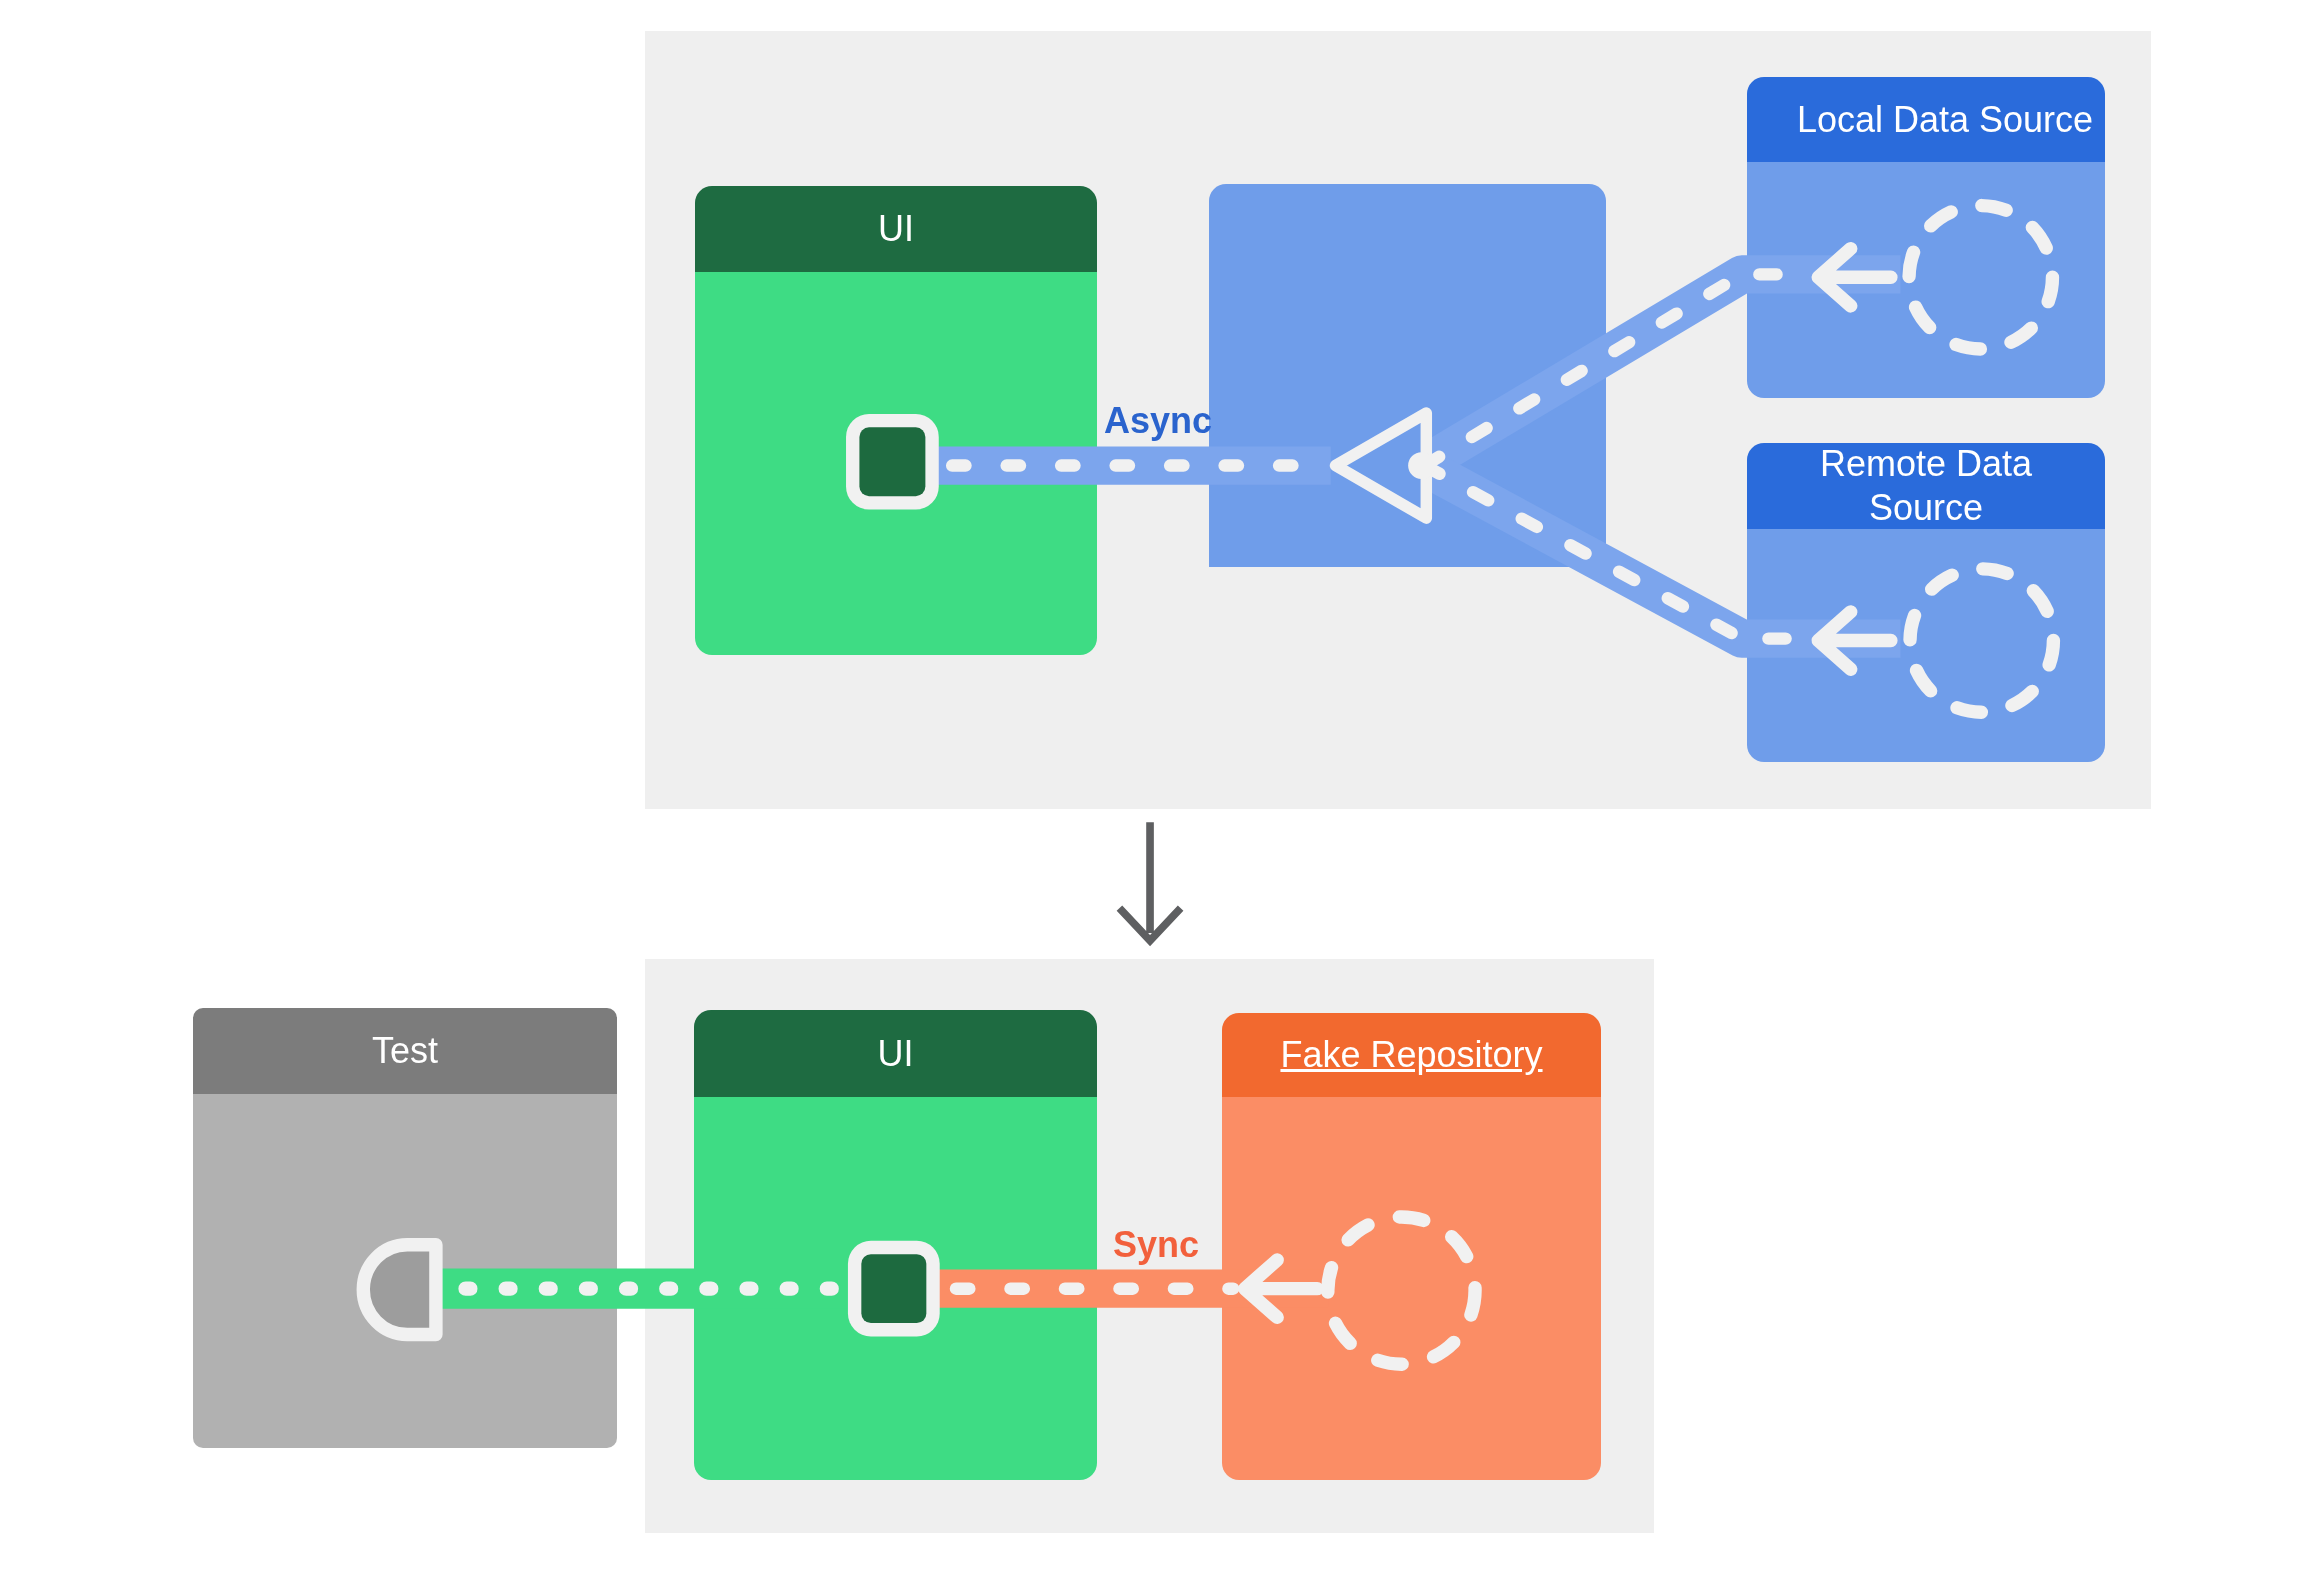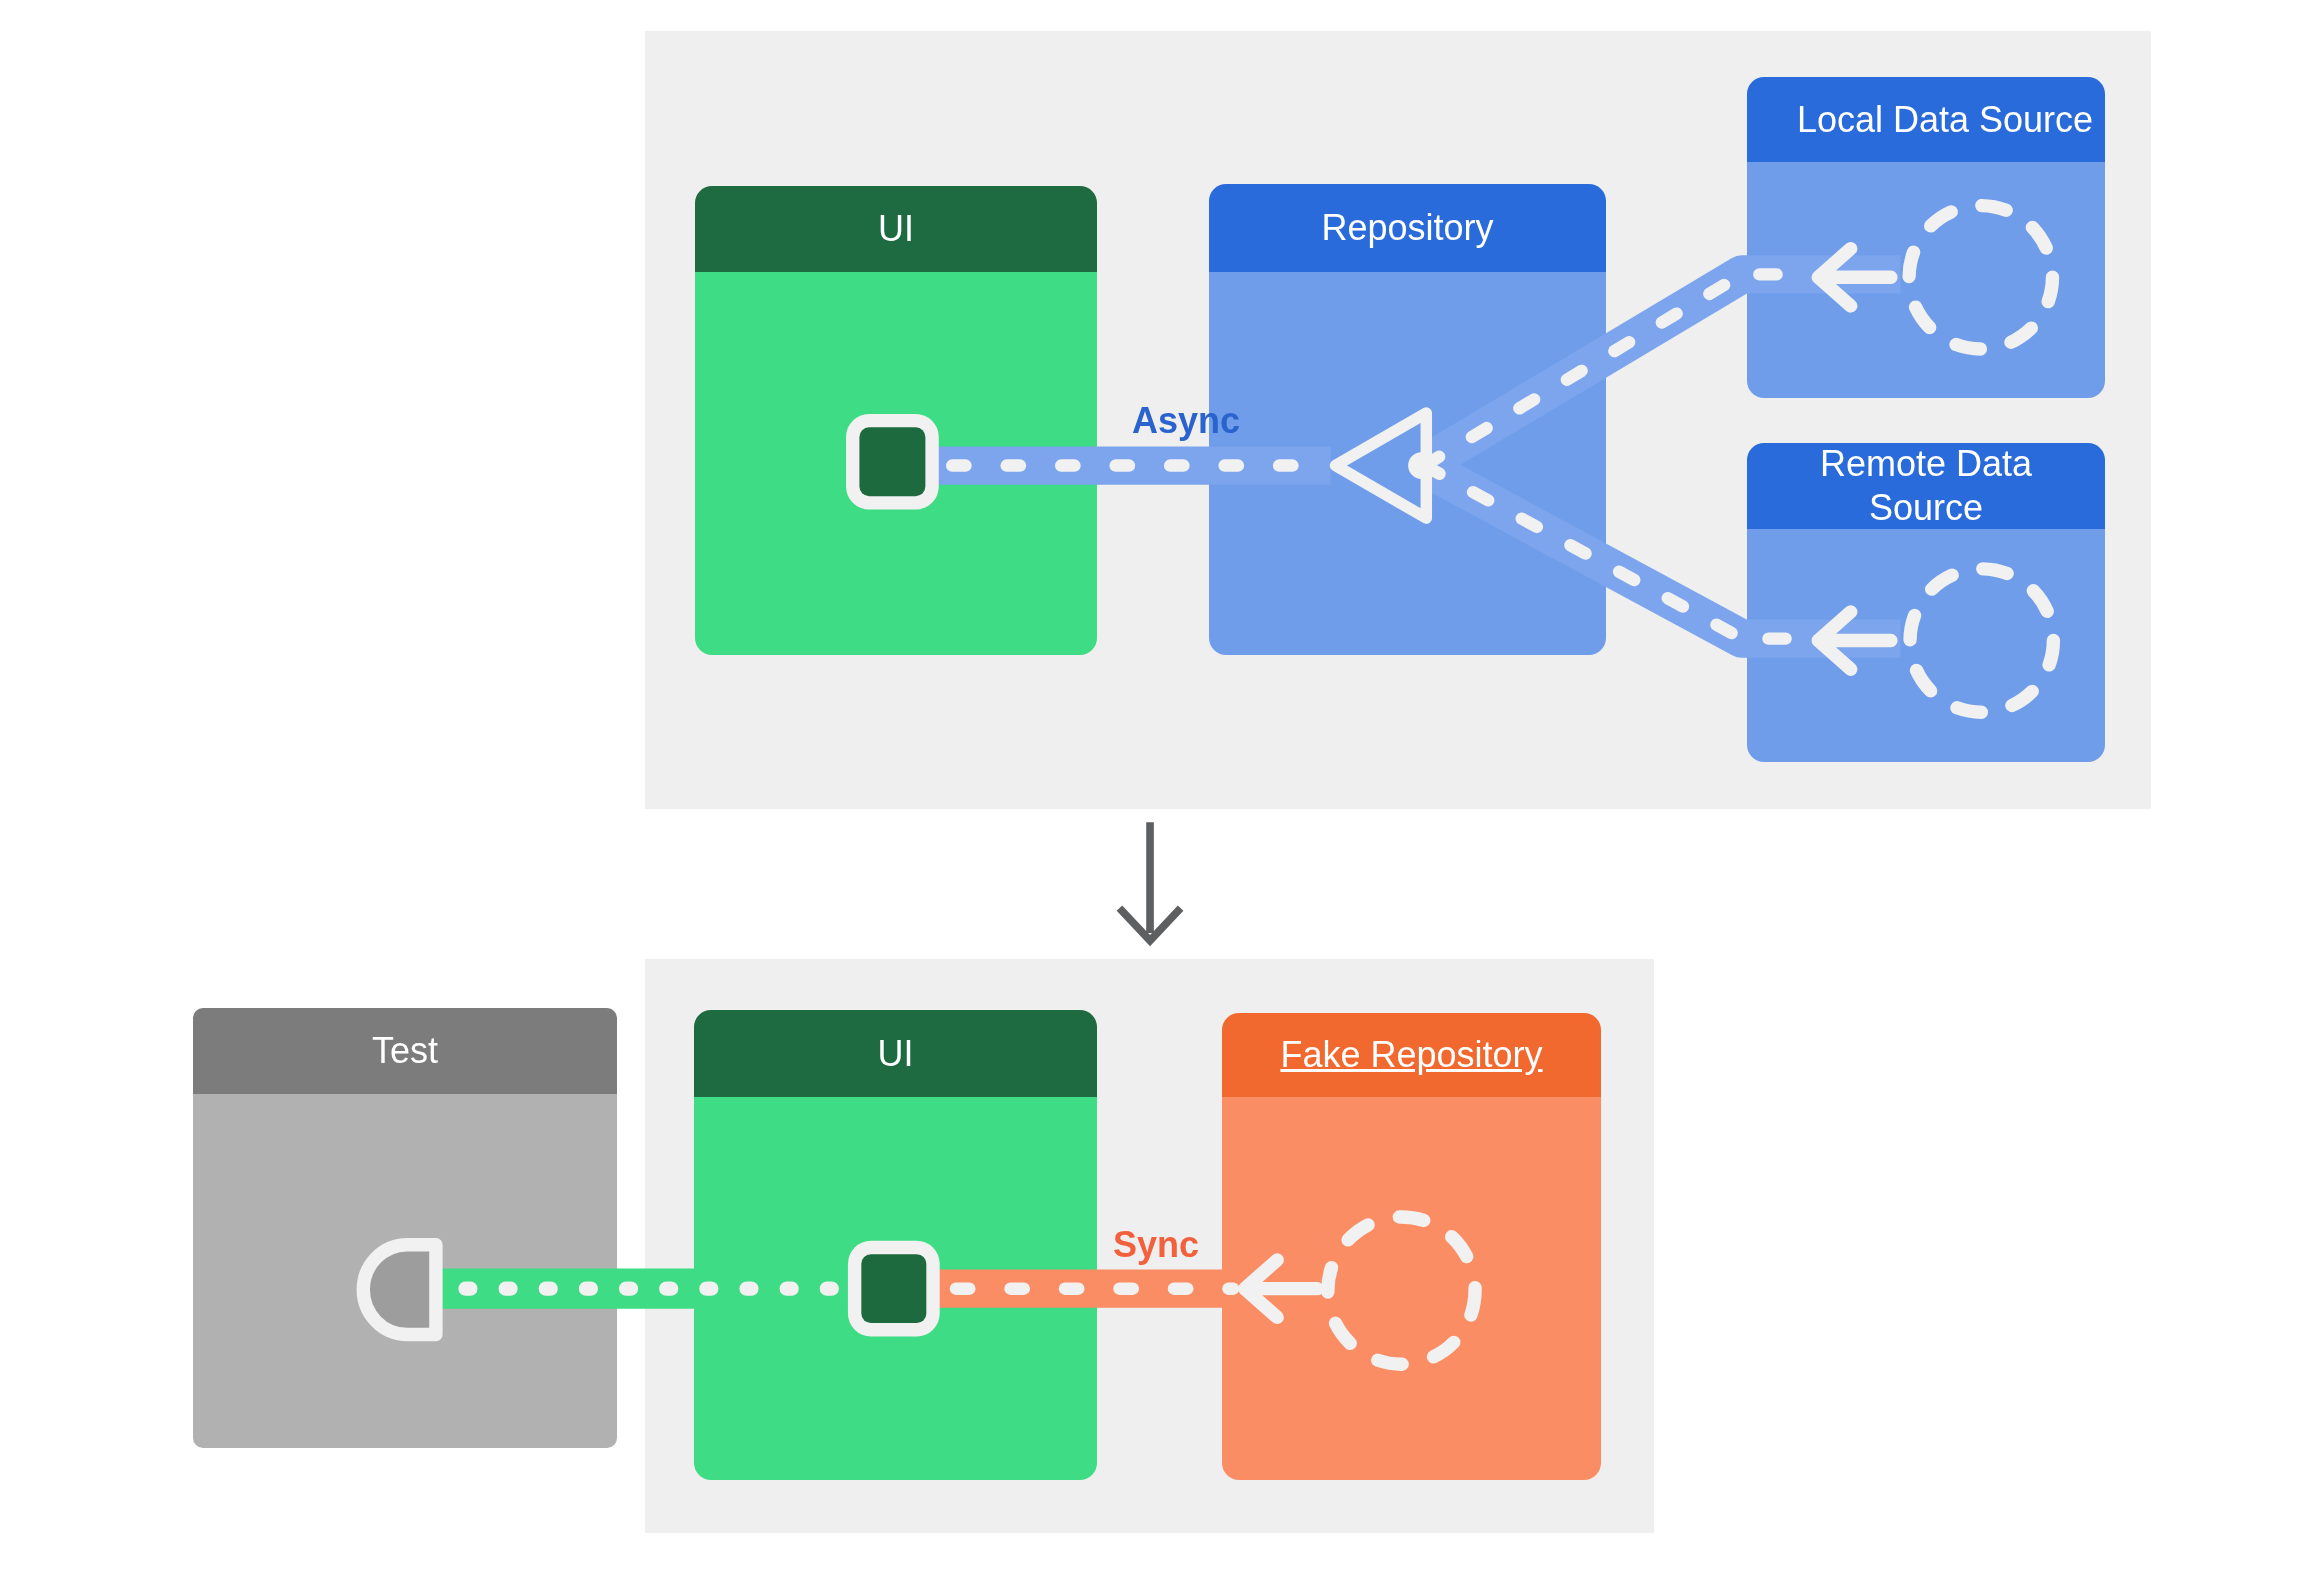--- a/index.html
+++ b/index.html
@@ -39,21 +39,21 @@
   .box.test .hdr{height:86px;background:var(--gray-header);}
   .box.test .body{height:354px;background:var(--gray-body);}
   .box.ui-bottom{left:694px;top:1010px;width:403px;height:470px;}
   .box.ui-bottom .hdr{height:87px;background:var(--green-header);}
   .box.ui-bottom .body{height:383px;background:var(--green-body);}
   .box.fake-repo{left:1222px;top:1013px;width:379px;height:467px;}
   .box.fake-repo .hdr{height:84px;background:var(--orange-header);text-decoration:underline;}
   .box.fake-repo .body{height:383px;background:var(--orange-body);}
   .overlay{position:absolute;left:0;top:0;width:2323px;height:1586px;pointer-events:none;}
   .edge-label{position:absolute;font-weight:bold;font-size:36px;}
-  .edge-label.async{left:1132px;top:400px;color:var(--async-text);text-align:right;}
+  .edge-label.async{left:1104px;top:400px;color:var(--async-text);text-align:right;}
   .edge-label.sync{left:1113px;top:1224px;color:var(--sync-text);}
   
   .band-blue{stroke:var(--band-blue);fill:none;}
   .band-green{stroke:var(--green-body);fill:none;}
   .band-salmon{stroke:var(--orange-body);fill:none;}
   .dashes{stroke:var(--dash);fill:none;stroke-linecap:round;stroke-linejoin:round;}
   .white-shape{stroke:var(--dash);fill:none;stroke-linecap:round;stroke-linejoin:round;}
   .gray-arrow{stroke:var(--arrow-gray);fill:none;}
 </style>
 </head>
@@ -62,21 +62,20 @@
 <div class="canvas">
 
   <div class="panel top"></div>
   <div class="panel bottom"></div>
 
   <div class="box ui-top">
     <div class="hdr">UI</div>
     <div class="body"></div>
   </div>
   <div class="box repository">
-    <div class="hdr">Repository</div>
     <div class="body"></div>
   </div>
   <div class="box local">
     <div class="hdr">Local Data Source</div>
     <div class="body"></div>
   </div>
   <div class="box remote">
     <div class="hdr">Remote Data
 Source</div>
     <div class="body"></div>

